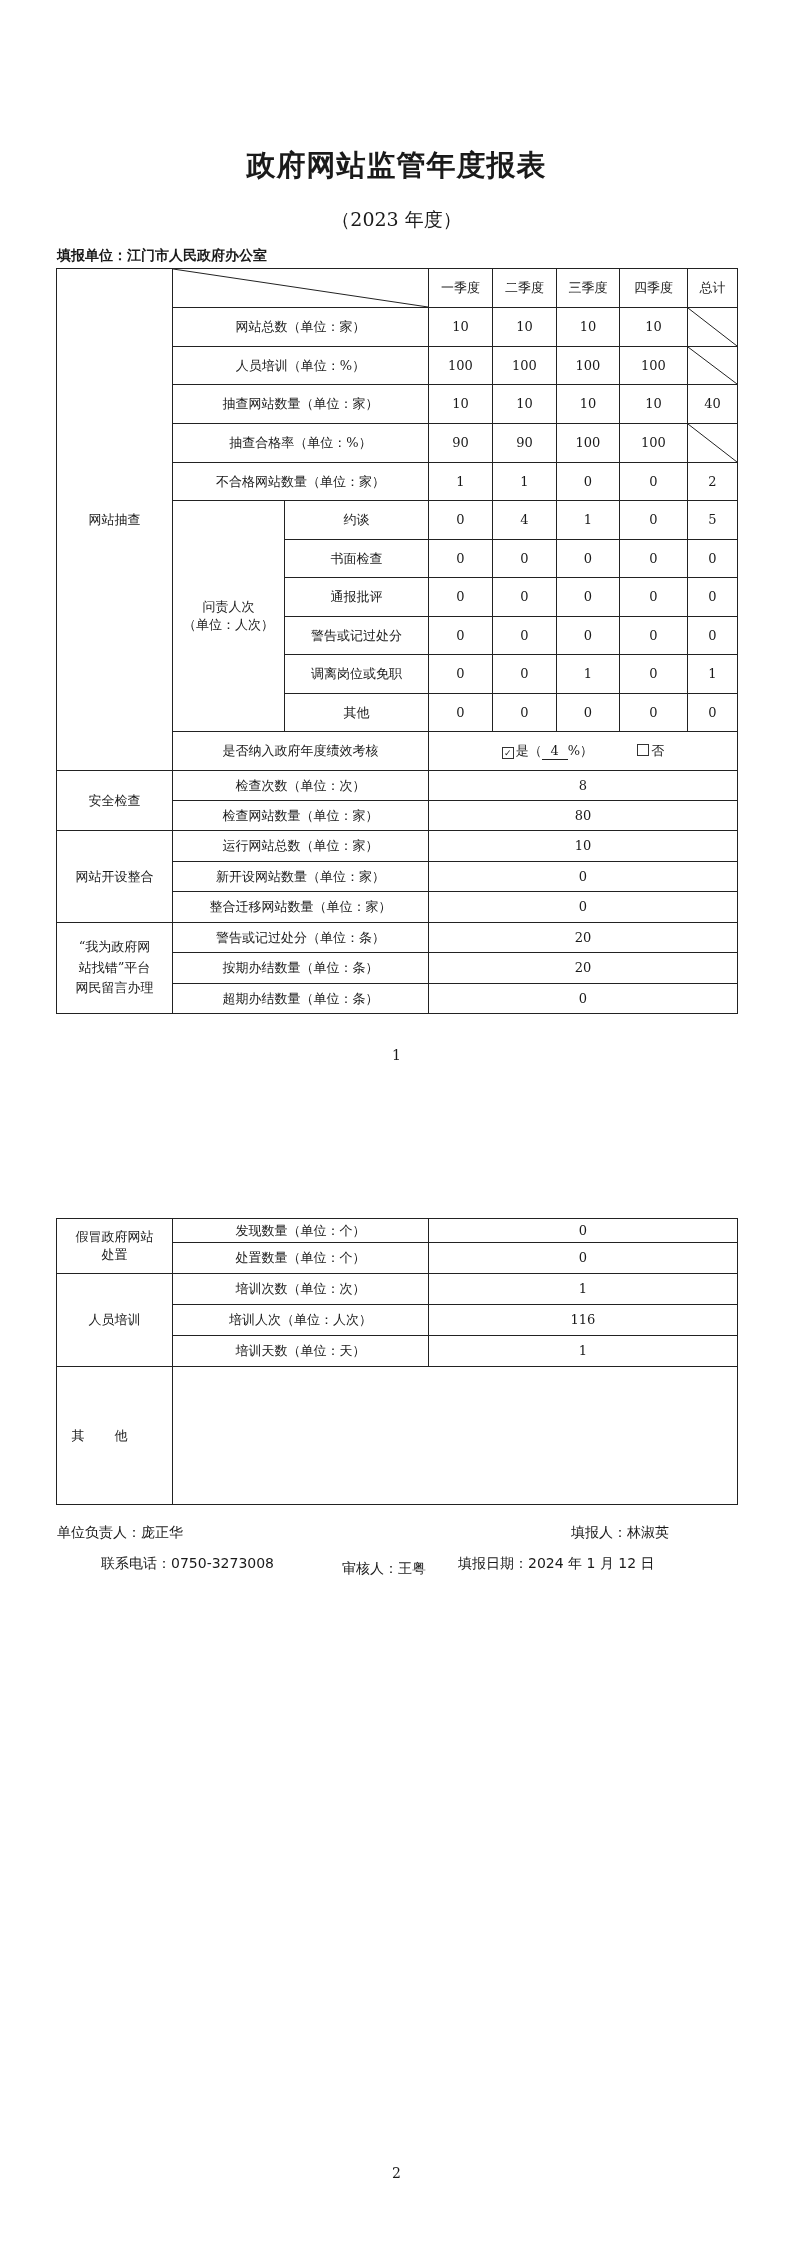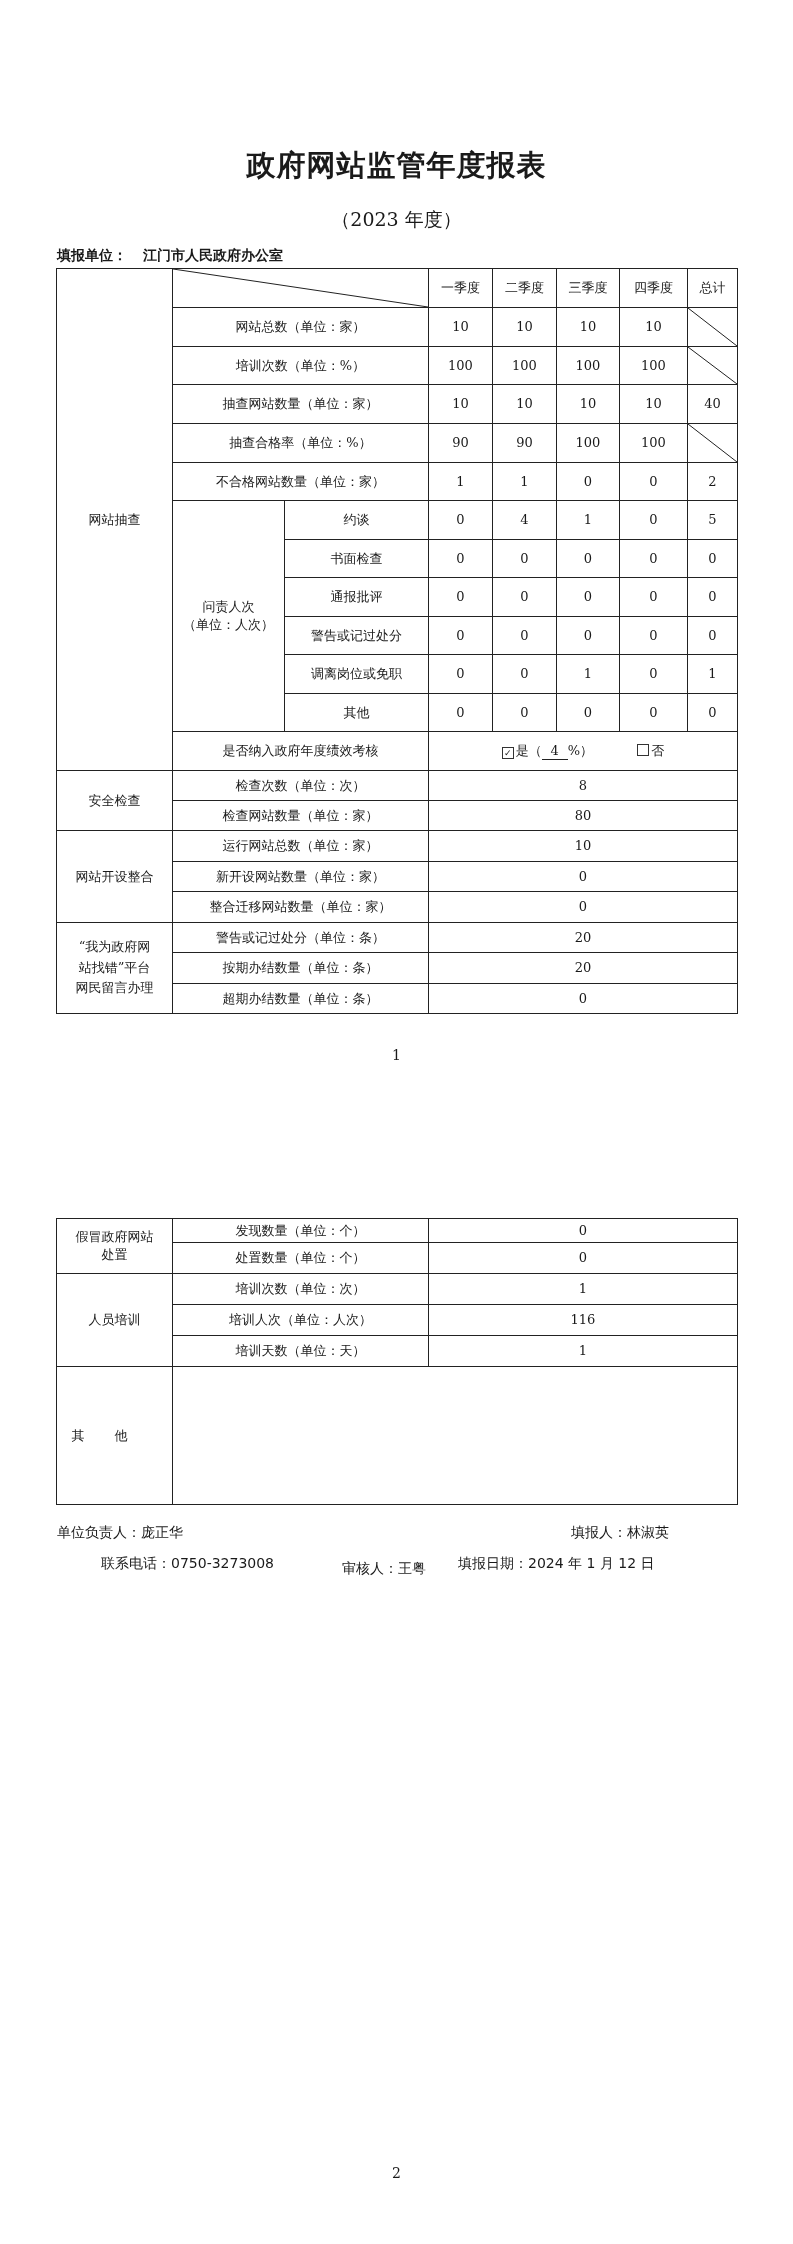--- a/index.html
+++ b/index.html
@@ -3,21 +3,21 @@
 <meta charset="utf-8">
 <style>
   html, body { margin: 0; padding: 0; background: #ffffff; }
   body { width: 793px; height: 2244px; position: relative; overflow: hidden;
          font-family: "DejaVu Serif", "Liberation Serif", serif; color: #1a1a1a; }
   .abs { position: absolute; }
   .title { left: 0; width: 793px; top: 146px; text-align: center; font-size: 29px; font-weight: bold;
            letter-spacing: 1px; font-family: "DejaVu Serif", serif; }
   .subtitle { left: 0; width: 793px; top: 207px; text-align: center; font-size: 19px; }
   .unit-line { left: 57px; top: 247px; font-size: 14px; font-weight: bold; font-family: "DejaVu Sans", sans-serif; }
-  .unit-line .v { margin-left: 16px; text-align: center; }
+  .unit-line .v { margin-left: 0; text-align: center; }
   table { border-collapse: collapse; table-layout: fixed; position: absolute; }
   td { border: 1px solid #222; text-align: center; vertical-align: middle; font-size: 13px;
        padding: 0; line-height: 1.35; overflow: hidden; }
   td.diag { position: relative; }
   td.diag svg { position: absolute; left: 0; top: 0; width: 100%; height: 100%; }
   .pagenum { left: 0; width: 793px; text-align: center; font-size: 14px; }
   .footer { font-size: 14px; font-weight: normal; font-family: "DejaVu Sans", sans-serif; }
   .chk { display: inline-block; width: 10px; height: 10px; border: 1px solid #333; position: relative;
          vertical-align: -1px; margin-right: 2px; font-size: 9px; line-height: 10px; }
   .pct { display: inline-block; border-bottom: 1px solid #222; min-width: 26px; text-align: center; }
@@ -65,21 +65,21 @@
     <td>10</td>
     <td>10</td>
     <td>10</td>
     <td class="diag">
           <svg viewBox="0 0 100 100" preserveAspectRatio="none">
             <line x1="0" y1="0" x2="100" y2="100" stroke="#222" stroke-width="1" vector-effect="non-scaling-stroke"></line>
           </svg>
         </td>
   </tr>
   <tr style="height:38px">
-    <td colspan="2">培训次数（单位：%）</td>
+    <td colspan="2">人员培训（单位：%）</td>
     <td>100</td>
     <td>100</td>
     <td>100</td>
     <td>100</td>
     <td class="diag">
           <svg viewBox="0 0 100 100" preserveAspectRatio="none">
             <line x1="0" y1="0" x2="100" y2="100" stroke="#222" stroke-width="1" vector-effect="non-scaling-stroke"></line>
           </svg>
         </td>
   </tr>

